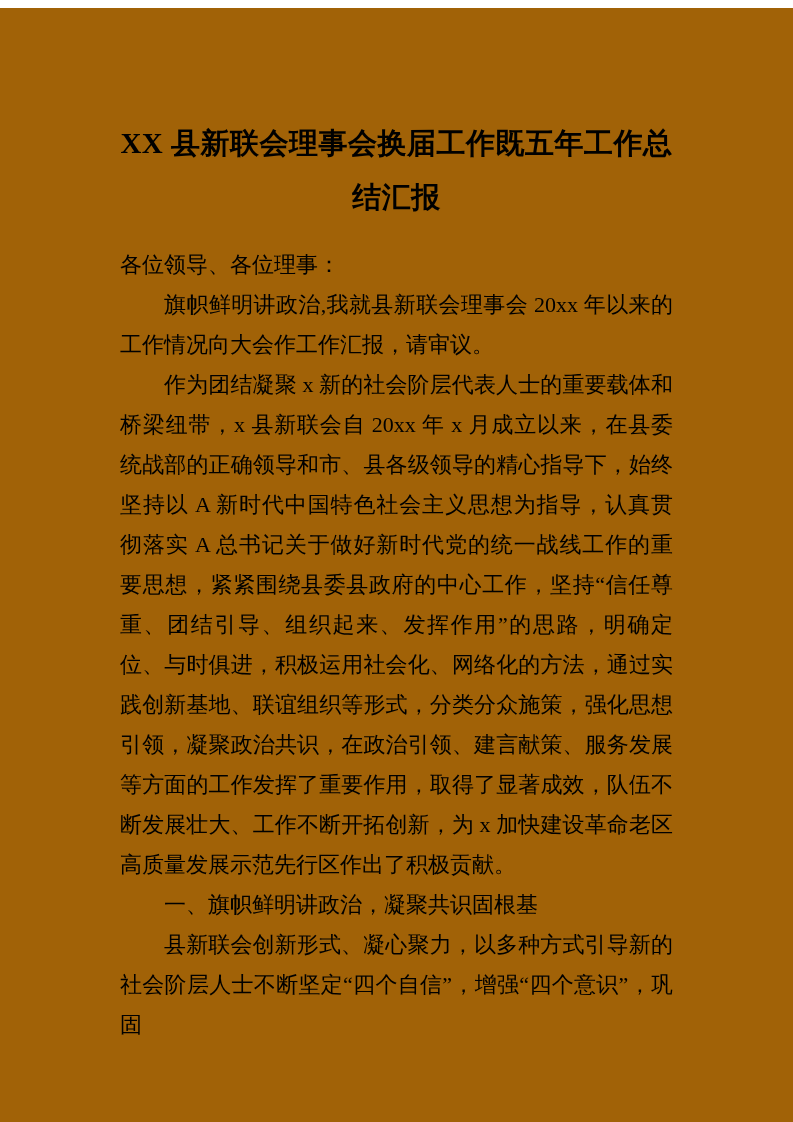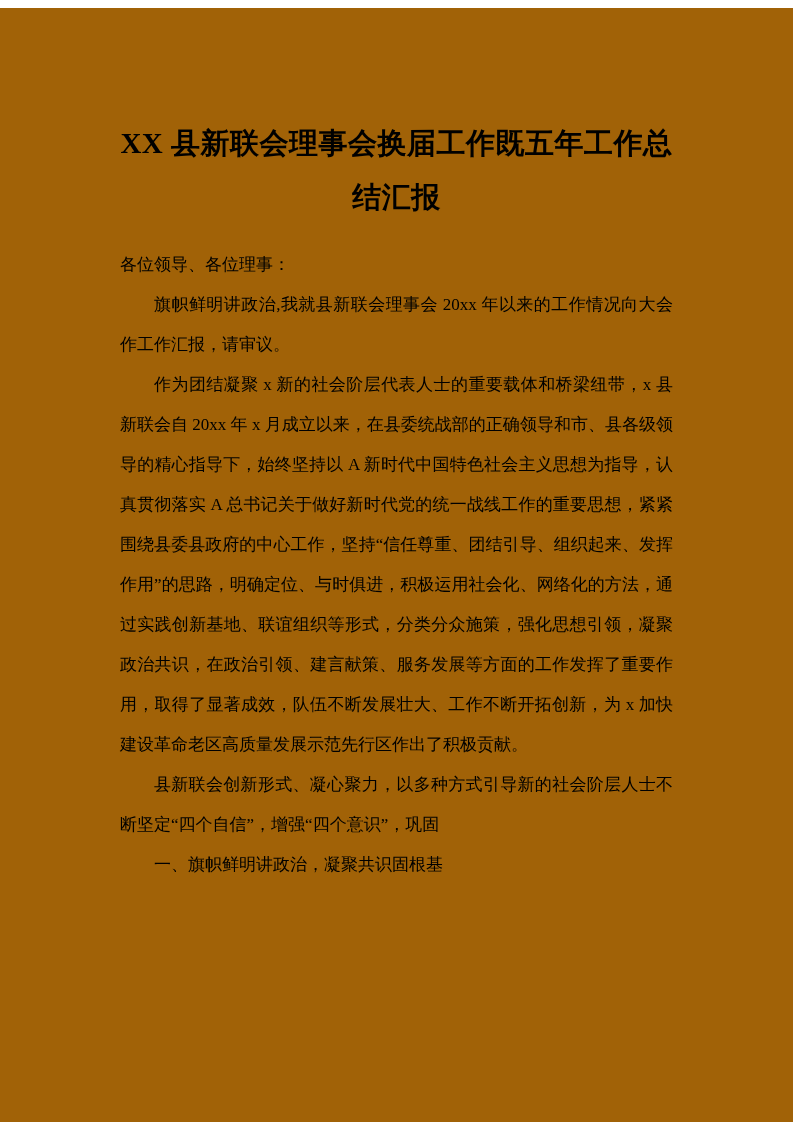--- a/index.html
+++ b/index.html
@@ -25,21 +25,21 @@
   .doc-title {
     margin: 0 0 21px 0;
     font-size: 29px;
     line-height: 54px;
     font-weight: 700;
     text-align: center;
     letter-spacing: 0.5px;
   }
   .para {
     margin: 0;
-    font-size: 17px;
+    font-size: 22px;
     line-height: 40px;
     text-align: justify;
     text-justify: inter-ideograph;
     word-break: break-all;
   }
   .indent {
     text-indent: 2em;
   }
   .heading {
     font-weight: 400;
@@ -50,16 +50,16 @@
 
 <div class="page">
   <h1 class="doc-title">XX 县新联会理事会换届工作既五年工作总结汇报</h1>
 
   <p class="para">各位领导、各位理事：</p>
 
   <p class="para indent">旗帜鲜明讲政治,我就县新联会理事会 20xx 年以来的工作情况向大会作工作汇报，请审议。</p>
 
   <p class="para indent">作为团结凝聚 x 新的社会阶层代表人士的重要载体和桥梁纽带，x 县新联会自 20xx 年 x 月成立以来，在县委统战部的正确领导和市、县各级领导的精心指导下，始终坚持以 A 新时代中国特色社会主义思想为指导，认真贯彻落实 A 总书记关于做好新时代党的统一战线工作的重要思想，紧紧围绕县委县政府的中心工作，坚持“信任尊重、团结引导、组织起来、发挥作用”的思路，明确定位、与时俱进，积极运用社会化、网络化的方法，通过实践创新基地、联谊组织等形式，分类分众施策，强化思想引领，凝聚政治共识，在政治引领、建言献策、服务发展等方面的工作发挥了重要作用，取得了显著成效，队伍不断发展壮大、工作不断开拓创新，为 x 加快建设革命老区高质量发展示范先行区作出了积极贡献。</p>
 
+  <p class="para indent heading">一、旗帜鲜明讲政治，凝聚共识固根基</p>
+
   <p class="para indent">县新联会创新形式、凝心聚力，以多种方式引导新的社会阶层人士不断坚定“四个自信”，增强“四个意识”，巩固</p>
-
-  <p class="para indent heading">一、旗帜鲜明讲政治，凝聚共识固根基</p>
 </div>
 
 </body></html>

